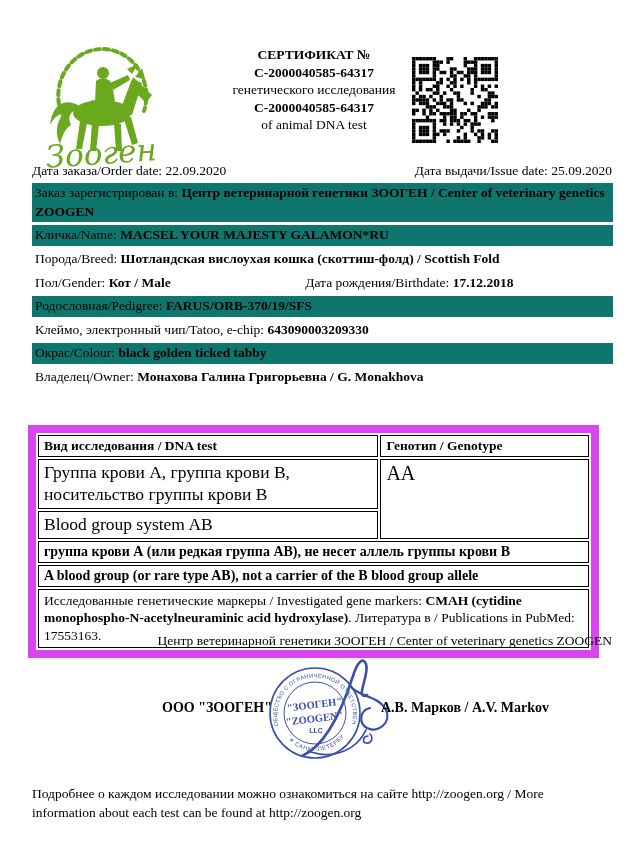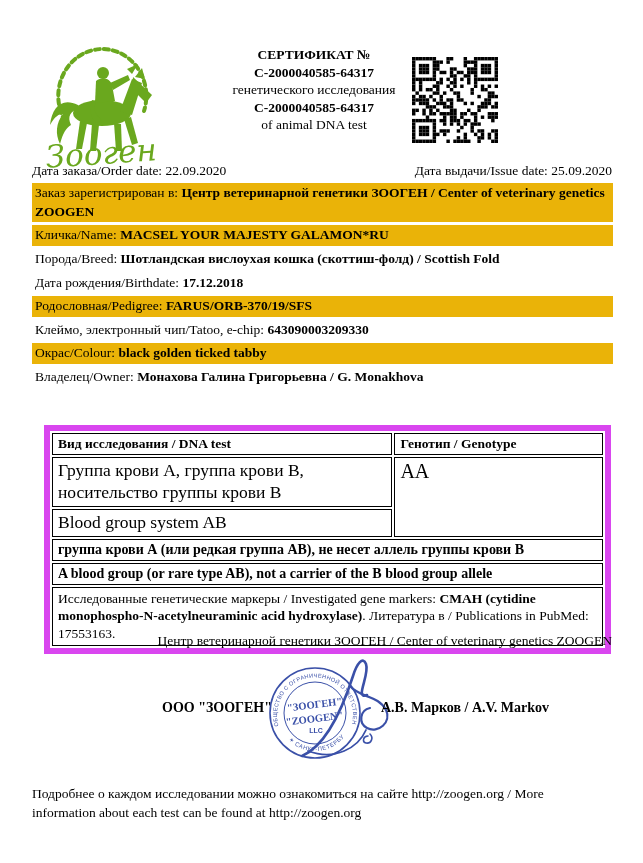--- a/index.html
+++ b/index.html
@@ -16,28 +16,28 @@
   .cert-block .b{font-weight:bold;}
   .qr{position:absolute;left:412px;top:57px;width:86px;height:86px;}
   
   .dates{
     position:absolute;left:32px;top:163px;width:580px;display:flex;
     justify-content:space-between;font-size:13.5px;
   }
   
   .info{position:absolute;left:32px;top:183px;width:581px;font-size:13.5px;line-height:1.38;}
   .row{padding:1px 3px;margin-bottom:3px;}
-  .row.shaded{background:#eab308;}
+  .row.shaded{background:#0f766e;}
   .row b{font-weight:bold;}
   .row.split{display:flex;}
   .row.split .cell-left{width:47%;}
   .row.split .cell-right{flex:1;}
   
   .dna-wrap{
-    position:absolute;left:44px;top:425px;width:555px;border:6px solid #d946ef;background:#fff;
+    position:absolute;left:28px;top:425px;width:555px;border:8px solid #d946ef;background:#fff;
   }
   table.dna{border-collapse:separate;border-spacing:2px;width:100%;}
   table.dna th,table.dna td{border:1px solid #000;padding:2px 5px;text-align:left;vertical-align:top;}
   table.dna th{font-size:13.5px;font-weight:bold;}
   th.col-test{width:62%;}
   td.test-big{font-size:17.5px;line-height:1.25;padding:3px 5px;}
   td.genotype{font-size:20px;font-weight:normal;text-align:center;vertical-align:middle;}
   td.result{font-size:14px;font-weight:bold;}
   td.markers{font-size:13.5px;line-height:1.32;}
   td.markers b{font-weight:bold;}
@@ -406,20 +406,23 @@
     <div class="row shaded">
       <span>Заказ зарегистрирован в:</span> <b>Центр ветеринарной генетики ЗООГЕН / Center of veterinary genetics ZOOGEN</b>
     </div>
     <div class="row shaded">
       <span>Кличка/Name:</span> <b>MACSEL YOUR MAJESTY GALAMON*RU</b>
     </div>
     <div class="row">
       <span>Порода/Breed:</span> <b>Шотландская вислоухая кошка (скоттиш-фолд) / Scottish Fold</b>
     </div>
     <div class="row split">
+      <div class="cell-left">
+        <span>Пол/Gender:</span> <b>Кот / Male</b>
+      </div>
       <div class="cell-right">
         <span>Дата рождения/Birthdate:</span> <b>17.12.2018</b>
       </div>
     </div>
     <div class="row shaded">
       <span>Родословная/Pedigree:</span> <b>FARUS/ORB-370/19/SFS</b>
     </div>
     <div class="row">
       <span>Клеймо, электронный чип/Tatoo, e-chip:</span> <b>643090003209330</b>
     </div>

